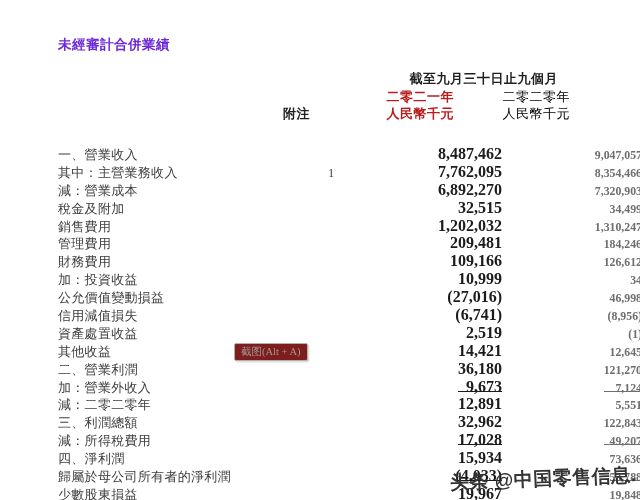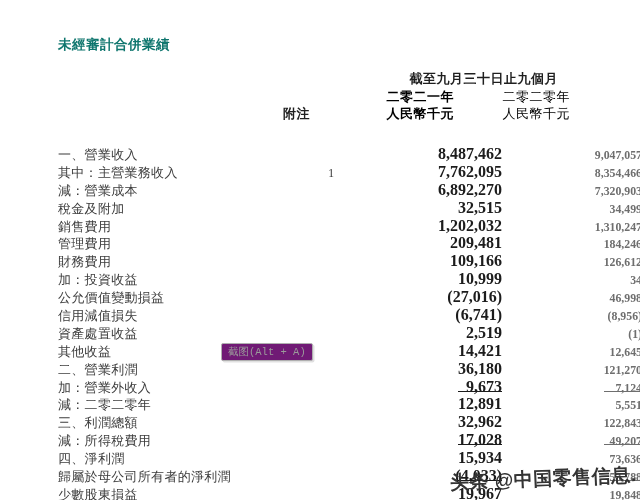--- a/index.html
+++ b/index.html
@@ -5,35 +5,35 @@
   html,body{margin:0;padding:0;}
   body{
     width:640px;height:500px;position:relative;overflow:hidden;
     background:#ffffff;
     font-family:"Liberation Serif","DejaVu Serif",serif;
   }
   .page{position:absolute;inset:0;background:#fff;}
 
   .title{
     position:absolute;left:58px;top:36px;
-    font-size:13.5px;font-weight:bold;color:#0f766e;
+    font-size:13.5px;font-weight:bold;color:#6d28d9;
     letter-spacing:0.5px;
   }
 
   
   .hdr-period{
     position:absolute;top:70px;right:82px;
     font-size:13px;font-weight:bold;color:#1f1f1f;letter-spacing:0.5px;
   }
   .hdr-line{position:absolute;left:58px;width:512px;height:17px;}
   .hdr-years{top:88px;}
   .hdr-units{top:105px;}
   .hdr-cell{position:absolute;font-size:13px;letter-spacing:0.5px;white-space:nowrap;}
   .hdr-note{right:260px;text-align:right;font-weight:bold;color:#1f1f1f;}
-  .hdr-c1{right:116px;text-align:right;font-weight:bold;color:#000000;}
+  .hdr-c1{right:116px;text-align:right;font-weight:bold;color:#b91c1c;}
   .hdr-c2{right:0px;text-align:right;font-weight:normal;color:#000000;}
 
   
   .rows{
     position:absolute;left:58px;top:146px;width:512px;
   }
   .t-row{
     display:grid;
     grid-template-columns:200px 52px 144px 116px;
     height:17.9px;line-height:15px;
@@ -54,26 +54,26 @@
     text-align:right;font-size:11.8px;font-weight:bold;color:#6e6e6e;
     white-space:nowrap;
   }
   .t-row.total .c-v1 span,
   .t-row.total .c-v2 span{
     border-bottom:1px solid currentColor;padding-bottom:14px;
   }
 
   
   .tooltip{
-    position:absolute;left:221px;top:343px;
-    background:#701a75;border:1px solid #b0b0b0;border-radius:2px;
+    position:absolute;left:234px;top:343px;
+    background:#7f1d1d;border:1px solid #b0b0b0;border-radius:2px;
     box-shadow:1.5px 1.5px 0 rgba(0,0,0,0.12);
     color:#9a9a9a;font-size:10.5px;line-height:14px;
     padding:1px 6px;white-space:nowrap;
-    font-family:Liberation Mono, monospace;
+    font-family:Liberation Serif, serif;
   }
 
   
   .watermark{
     position:absolute;left:450px;top:466px;
     font-size:19px;font-weight:bold;color:#343434;
     font-family:"Liberation Sans","DejaVu Sans",sans-serif;
     white-space:nowrap;letter-spacing:0.5px;
     transform:rotate(-2.5deg);
   }

